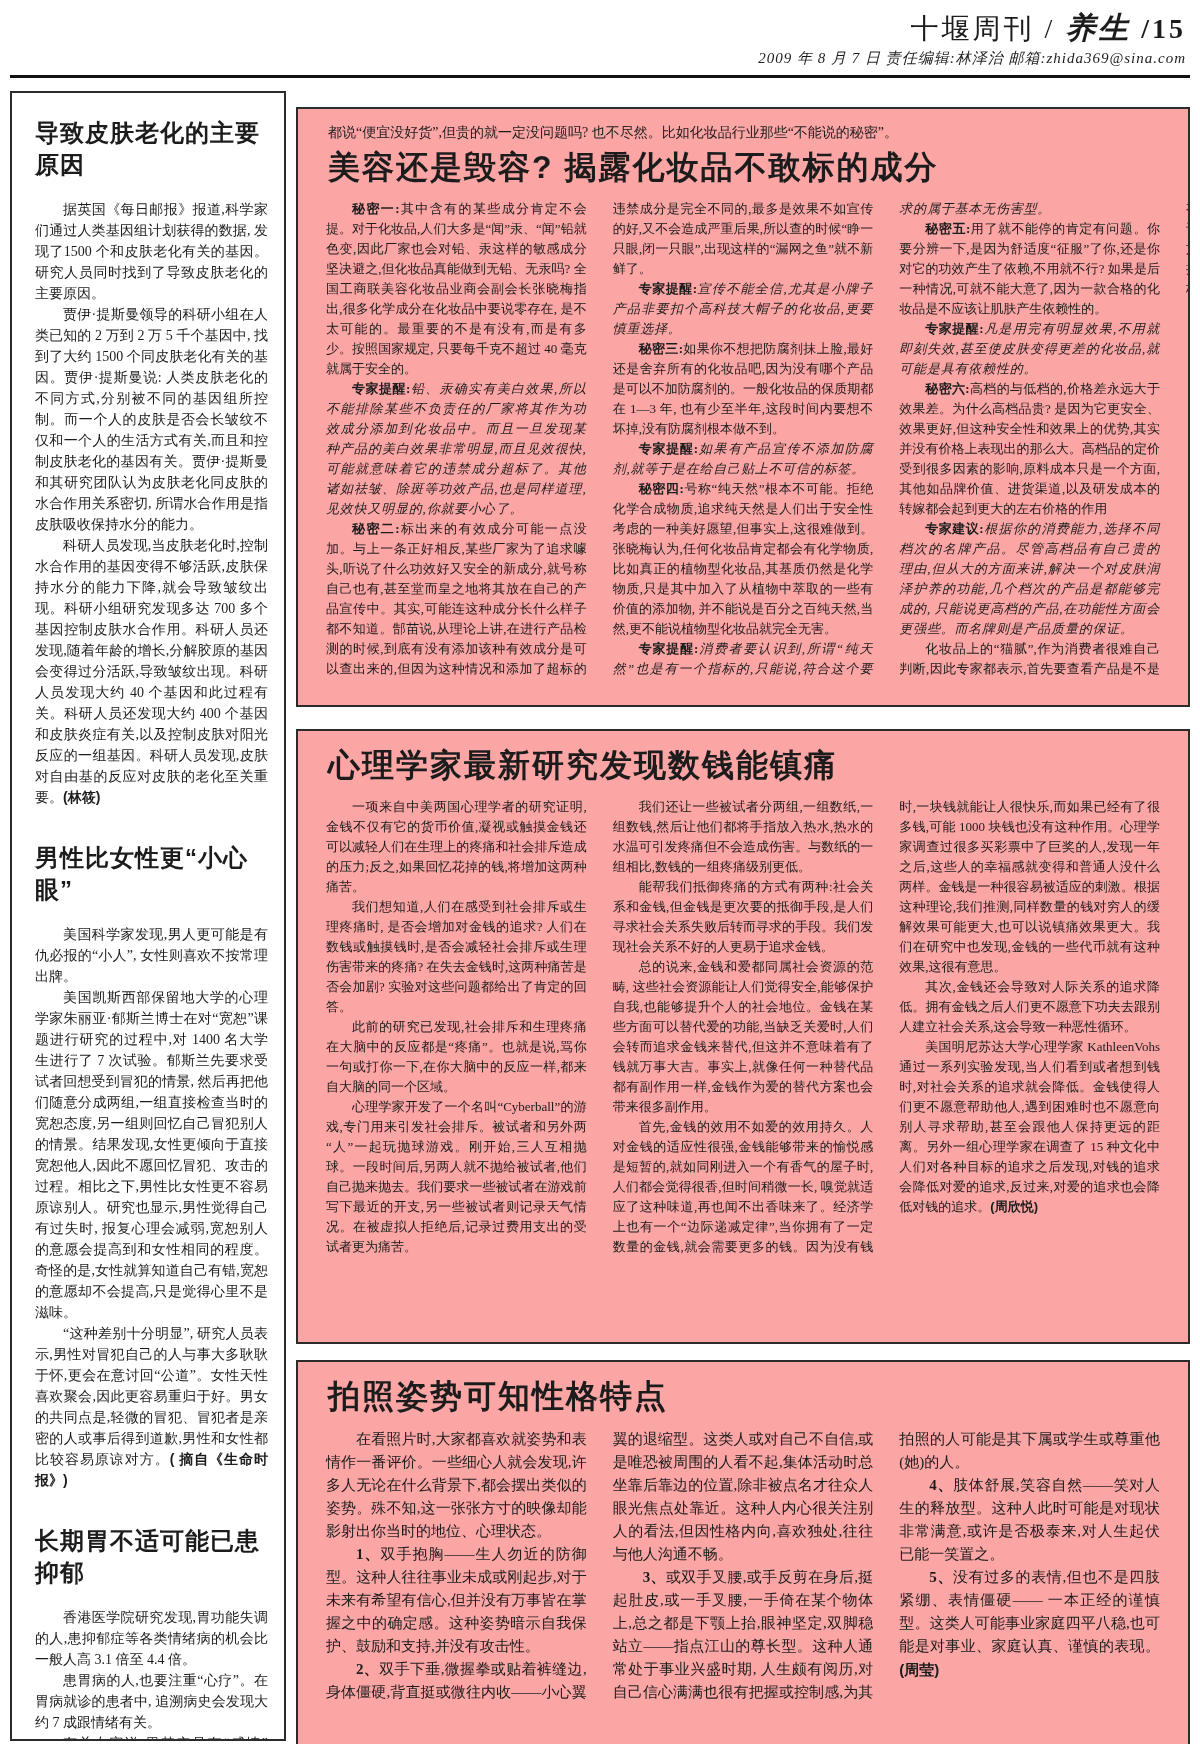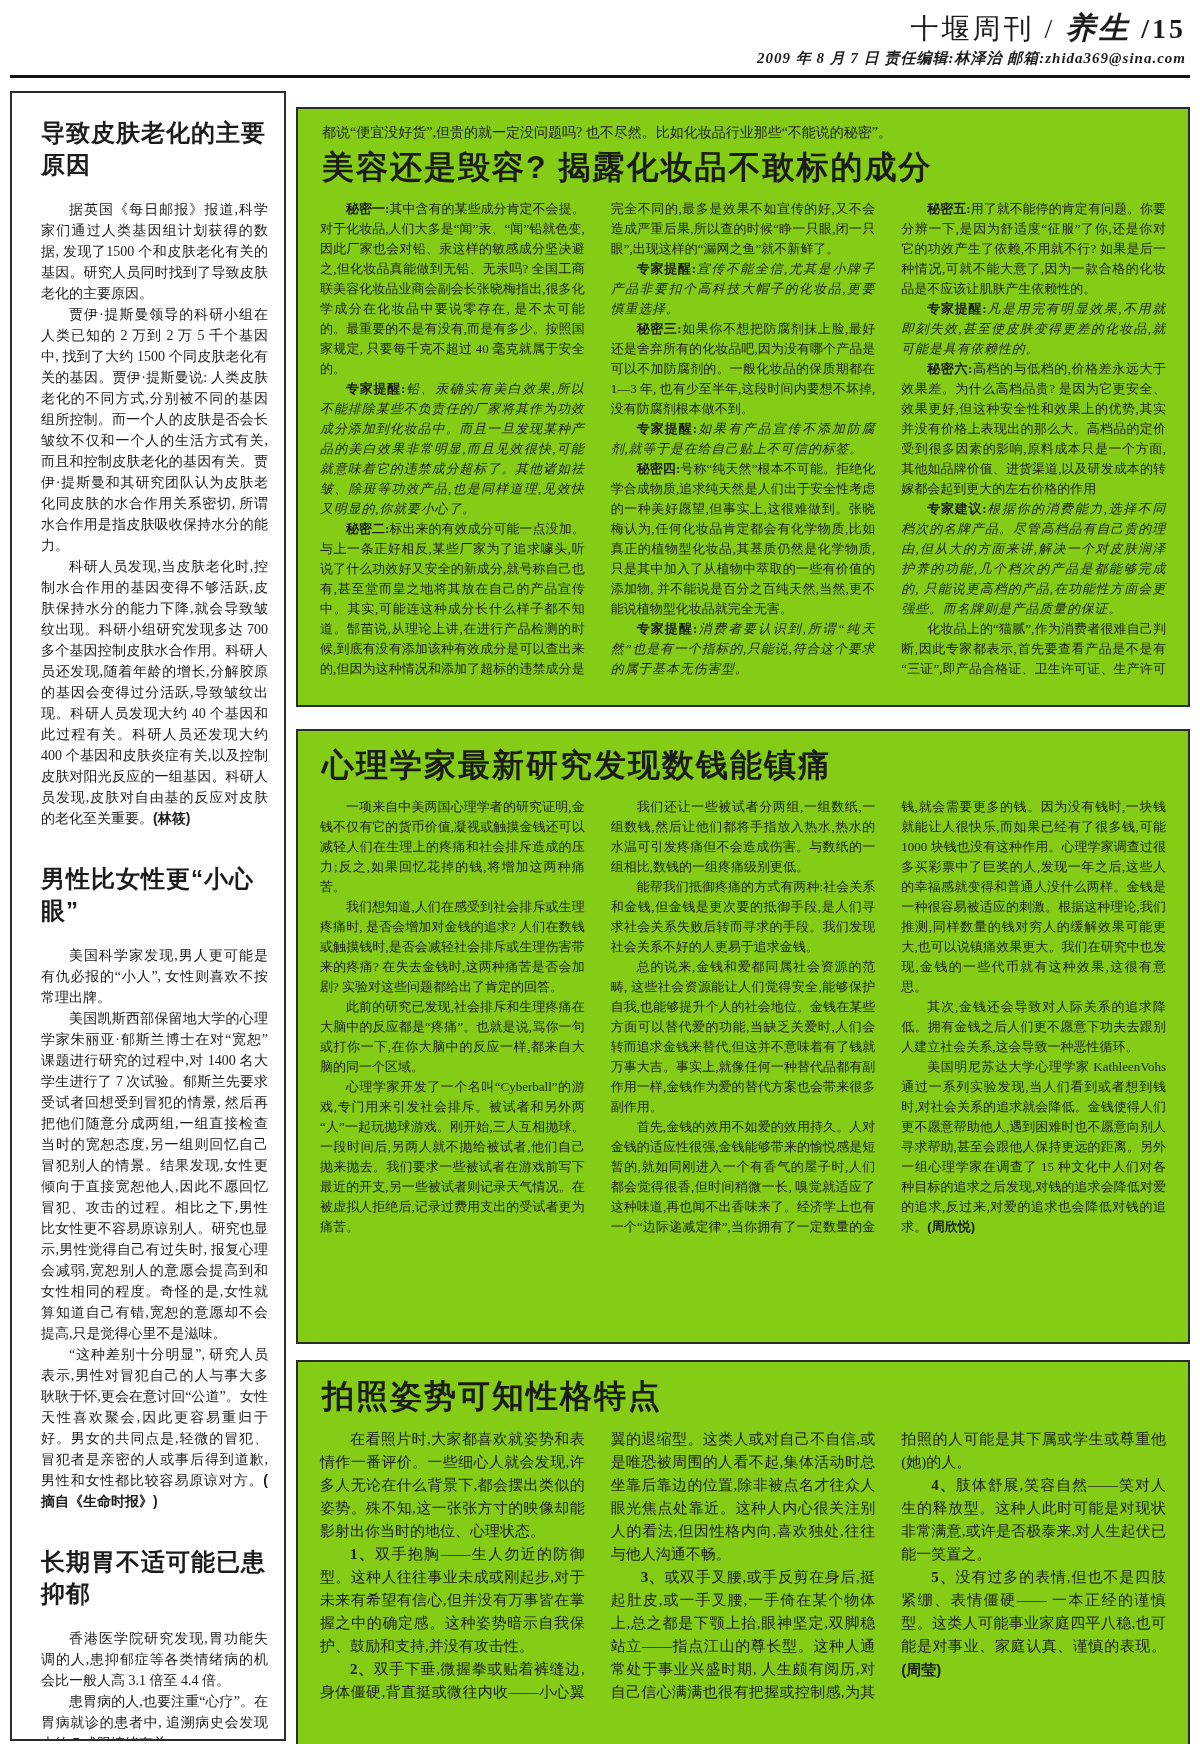--- a/index.html
+++ b/index.html
@@ -12,28 +12,28 @@
   html,body{background:#fff;}
   body{width:1200px;height:1744px;overflow:hidden;color:var(--ink);font-family:var(--serif);}
   .page{width:1200px;height:1744px;padding:8px 10px 0 10px;position:relative;background:#fff;}
 
   
   header{text-align:right;padding:2px 4px 0 0;}
   .masthead{font-size:28px;letter-spacing:3px;line-height:1.2;}
   .m-pre{font-weight:400;text-align:center;}
   .m-sec{font-weight:800;font-style:italic;font-size:30px;}
   .m-page{font-weight:700;}
-  .dateline{font-size:15px;font-weight:700;font-style:italic;margin-top:3px;letter-spacing:1px;}
+  .dateline{font-size:15px;font-weight:400;font-style:italic;margin-top:3px;letter-spacing:1px;}
   .rule{height:3px;background:#111;margin-top:7px;}
 
   
   .content{display:flex;gap:10px;padding-top:13px;align-items:flex-start;}
-  .sidebar{width:276px;flex:0 0 276px;border:2px solid var(--rule);padding:24px 16px 12px 29px;height:1650px;overflow:hidden;}
+  .sidebar{width:276px;flex:0 0 276px;border:2px solid var(--rule);padding:24px 16px 12px 23px;height:1650px;overflow:hidden;}
   .main{flex:1;min-width:0;}
-  .box{border:2px solid var(--rule);padding:12px 22px;overflow:hidden;background:#84cc16;}
+  .box{border:2px solid var(--rule);padding:12px 28px;overflow:hidden;background:#fca5a5;}
   .box1{margin-top:16px;height:600px;}
   .box2{margin-top:22px;height:615px;}
   .box3{margin-top:16px;height:438px;}
 
   
   .s-art{margin-bottom:34px;}
   .s-art h2{font-family:var(--sans);font-size:24px;font-weight:700;letter-spacing:1px;margin-bottom:18px;}
   .body{font-size:14px;line-height:21px;text-align:justify;}
   .body p,.cols p{text-indent:2em;margin:0;}
   .kicker{font-size:14px;line-height:20px;text-indent:0;margin:2px 0 4px 2px;}

